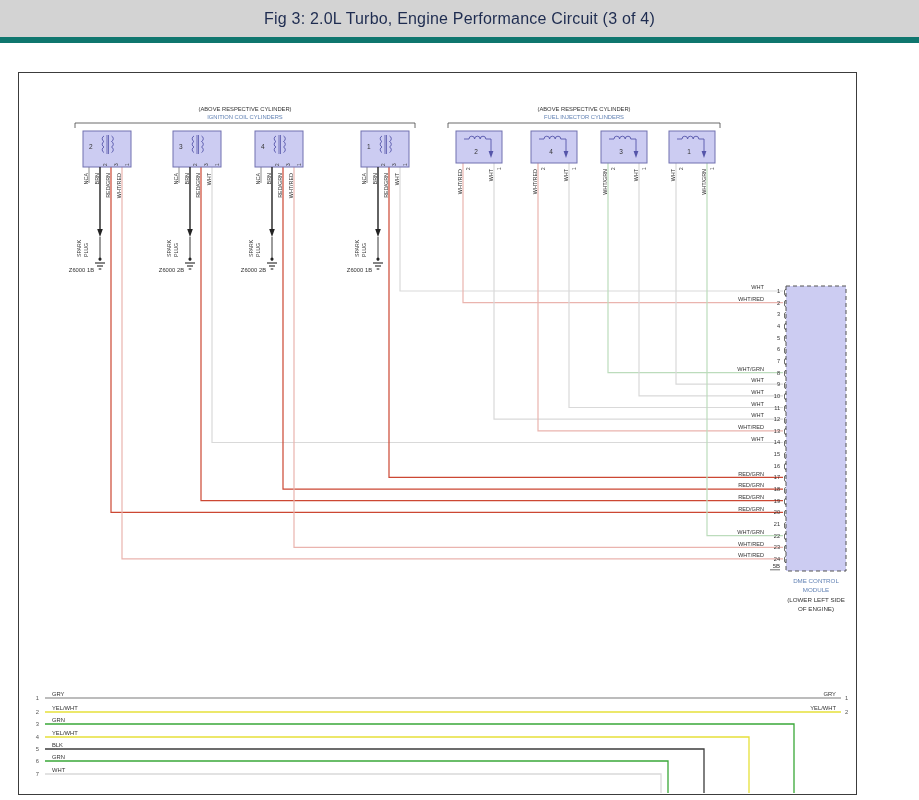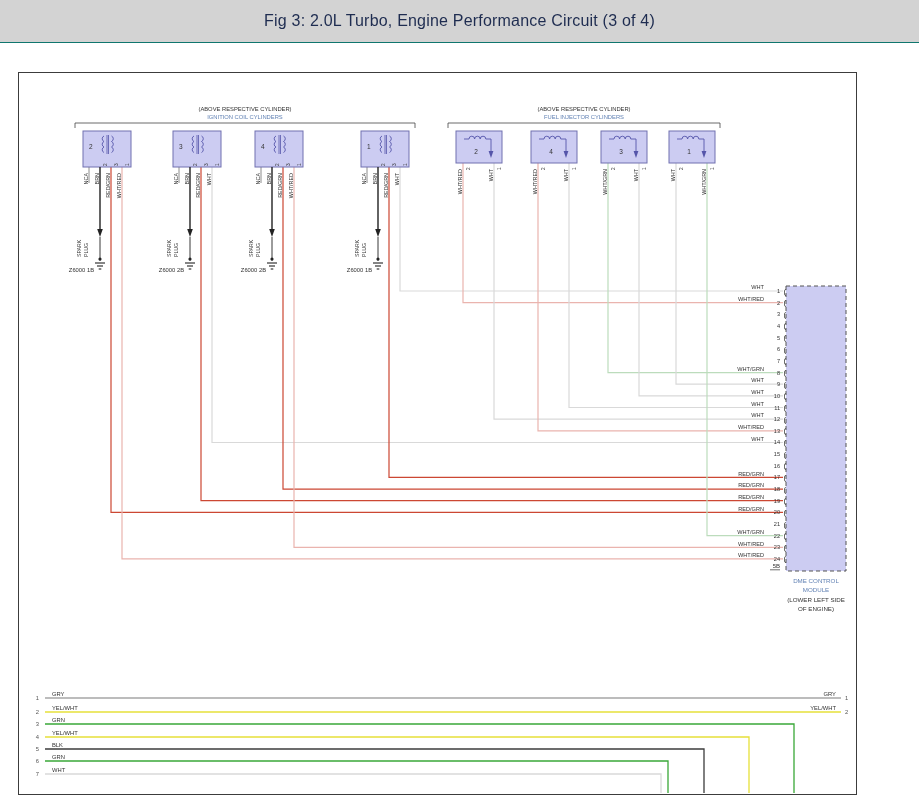--- a/index.html
+++ b/index.html
@@ -1,19 +1,19 @@
 <!DOCTYPE html>
 <html><head>
 <meta charset="utf-8">
 <style>
   *{margin:0;padding:0;box-sizing:border-box}
   html,body{width:919px;height:800px;background:#ffffff;overflow:hidden;
     font-family:"Liberation Sans",sans-serif;position:relative}
   .titlebar{position:absolute;left:0;top:0;width:919px;height:43px;background:#d3d3d3;
-    border-bottom:1px solid #0f766e;display:flex;align-items:center;justify-content:center}
+    border-bottom:6px solid #0f766e;display:flex;align-items:center;justify-content:center}
   .titlebar span{font-size:16px;color:#1e2c50;letter-spacing:.2px}
   .canvas{position:absolute;left:18px;top:72px;width:839px;height:723px;
     border:1px solid #3c3c3c;background:#fff}
   svg{display:block}
   svg text{font-family:"Liberation Sans",sans-serif}
 </style>
 </head>
 <body>
 
 <div class="titlebar">

